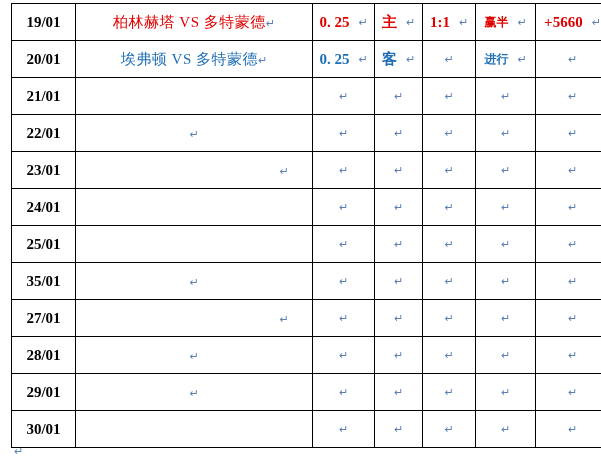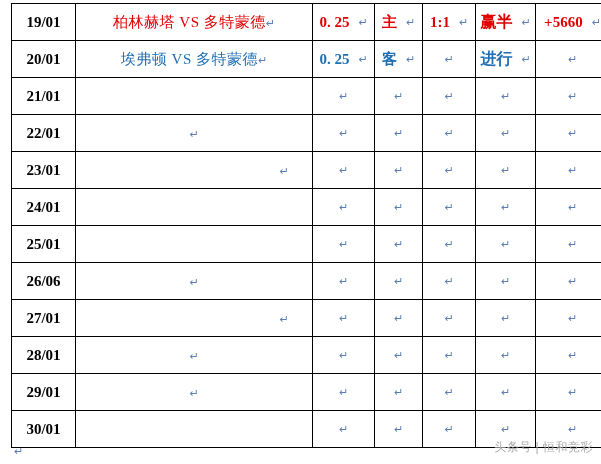--- a/index.html
+++ b/index.html
@@ -62,21 +62,21 @@
   .blue  { color: #1f6fb5; }
 
   .match-text {
     font-size: 15px;
     font-weight: normal;
     letter-spacing: 0.5px;
   }
   .odds-text { font-size: 15px; font-weight: bold; }
   .side-text { font-size: 15px; font-weight: bold; }
   .score-text { font-size: 15px; font-weight: bold; }
-  .result-text { font-size: 16px; font-weight: bold; }
+  .result-text { font-size: 12px; font-weight: bold; }
   .profit-text { font-size: 15px; font-weight: bold; }
 
   
   .pilcrow {
     color: #5b7fb4;
     font-size: 11px;
     font-family: "Liberation Sans", sans-serif;
     font-weight: normal;
     display: inline-block;
     vertical-align: middle;
@@ -346,21 +346,21 @@
               <span class="pilcrow">↵</span>
             </span>
           </td>
           <td>
             <span class="cell-inner">
               <span class="pilcrow">↵</span>
             </span>
           </td>
         </tr>
         <tr>
-          <td class="cell-date">26/06</td>
+          <td class="cell-date">35/01</td>
           <td>
             <span class="mark-wrap p-pos-1"><span class="pilcrow">↵</span></span>
           </td>
           <td>
             <span class="cell-inner">
               <span class="pilcrow">↵</span>
             </span>
           </td>
           <td>
             <span class="cell-inner">
@@ -504,14 +504,13 @@
           <td>
             <span class="cell-inner">
               <span class="pilcrow">↵</span>
             </span>
           </td>
         </tr>
       </tbody>
   </table>
 
   <div class="bottom-mark">↵</div>
-  <div class="watermark">头条号 | 恒和竞彩</div>
 </div>
 
 </body></html>

